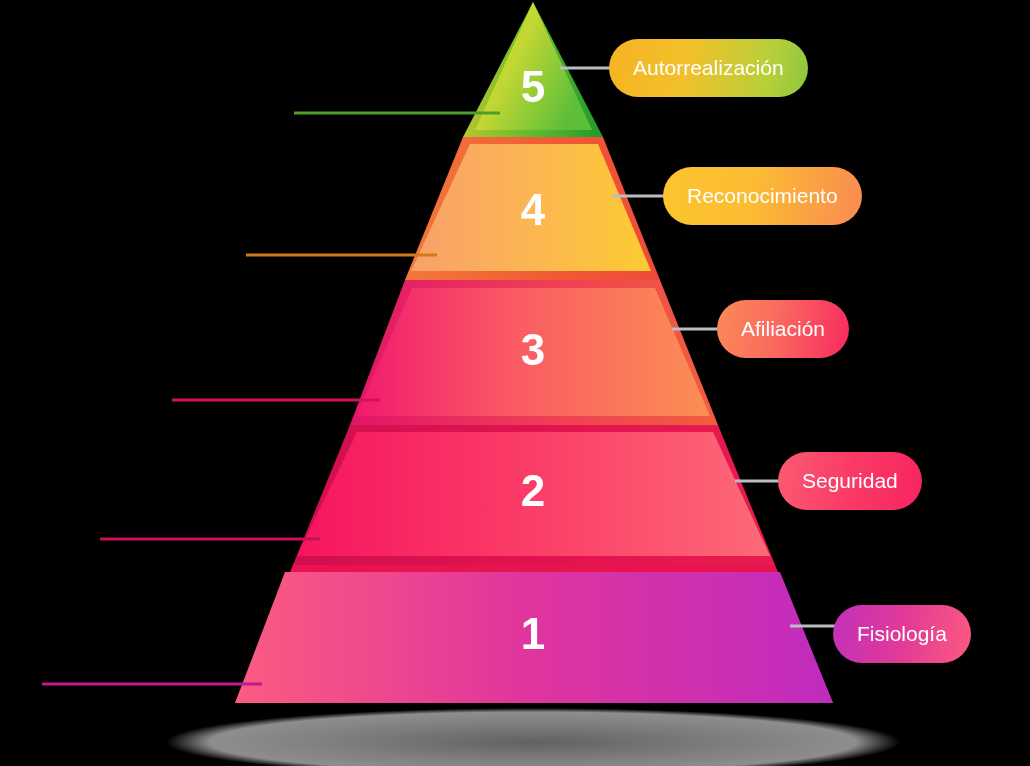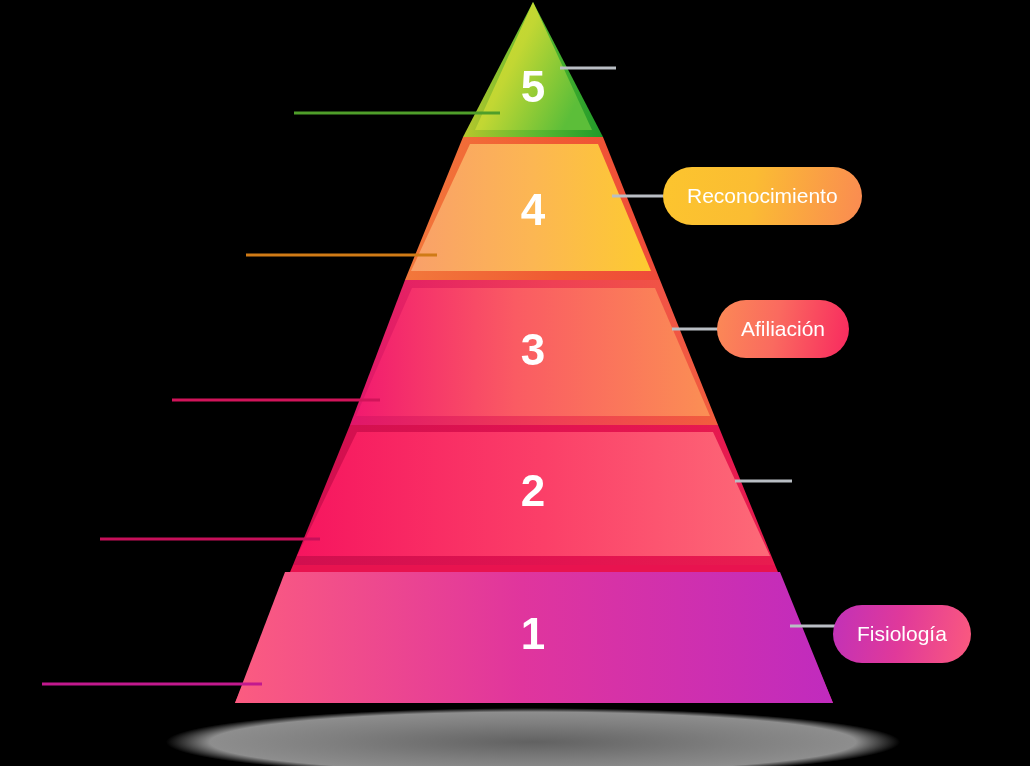--- a/index.html
+++ b/index.html
@@ -166,27 +166,33 @@
     <line x1="735" y1="481" x2="792" y2="481" stroke="#b9bec4" stroke-width="3"></line>
     <line x1="790" y1="626" x2="848" y2="626" stroke="#b9bec4" stroke-width="3"></line>
   </svg>
 
   <div class="tier-number" style="left:533px; top:87px;">5</div>
   <div class="tier-number" style="left:533px; top:210px;">4</div>
   <div class="tier-number" style="left:533px; top:350px;">3</div>
   <div class="tier-number" style="left:533px; top:491px;">2</div>
   <div class="tier-number" style="left:533px; top:634px;">1</div>
 
+  <div class="pill pill-5" style="left:609px; top:68px;">
+    <span>Autorrealización</span>
+  </div>
 
   <div class="pill pill-4" style="left:663px; top:196px;">
     <span>Reconocimiento</span>
   </div>
 
   <div class="pill pill-3" style="left:717px; top:329px;">
     <span>Afiliación</span>
   </div>
 
+  <div class="pill pill-2" style="left:778px; top:481px;">
+    <span>Seguridad</span>
+  </div>
 
   <div class="pill pill-1" style="left:833px; top:626px;margin-top:8px;">
     <span>Fisiología</span>
   </div>
 
 </div>
 
 </body></html>

